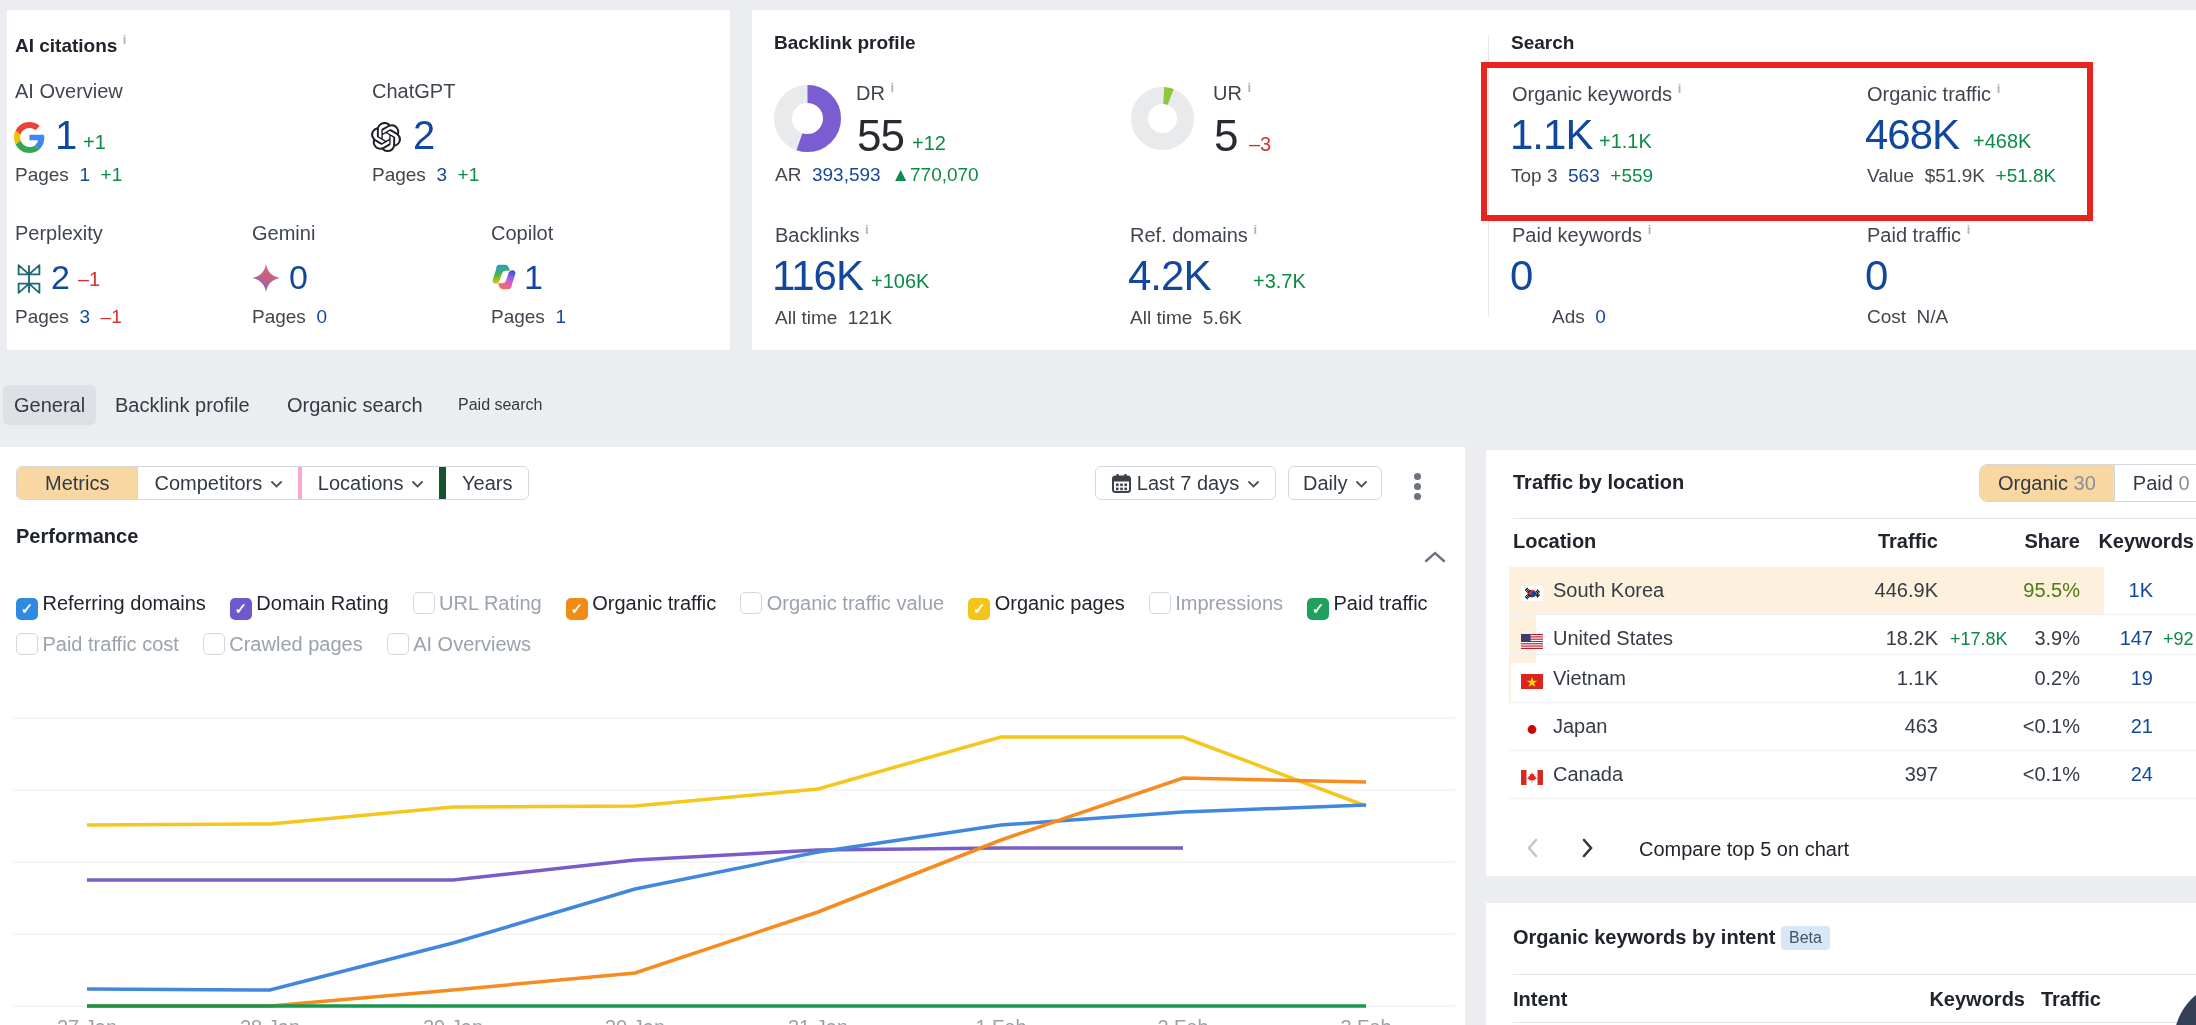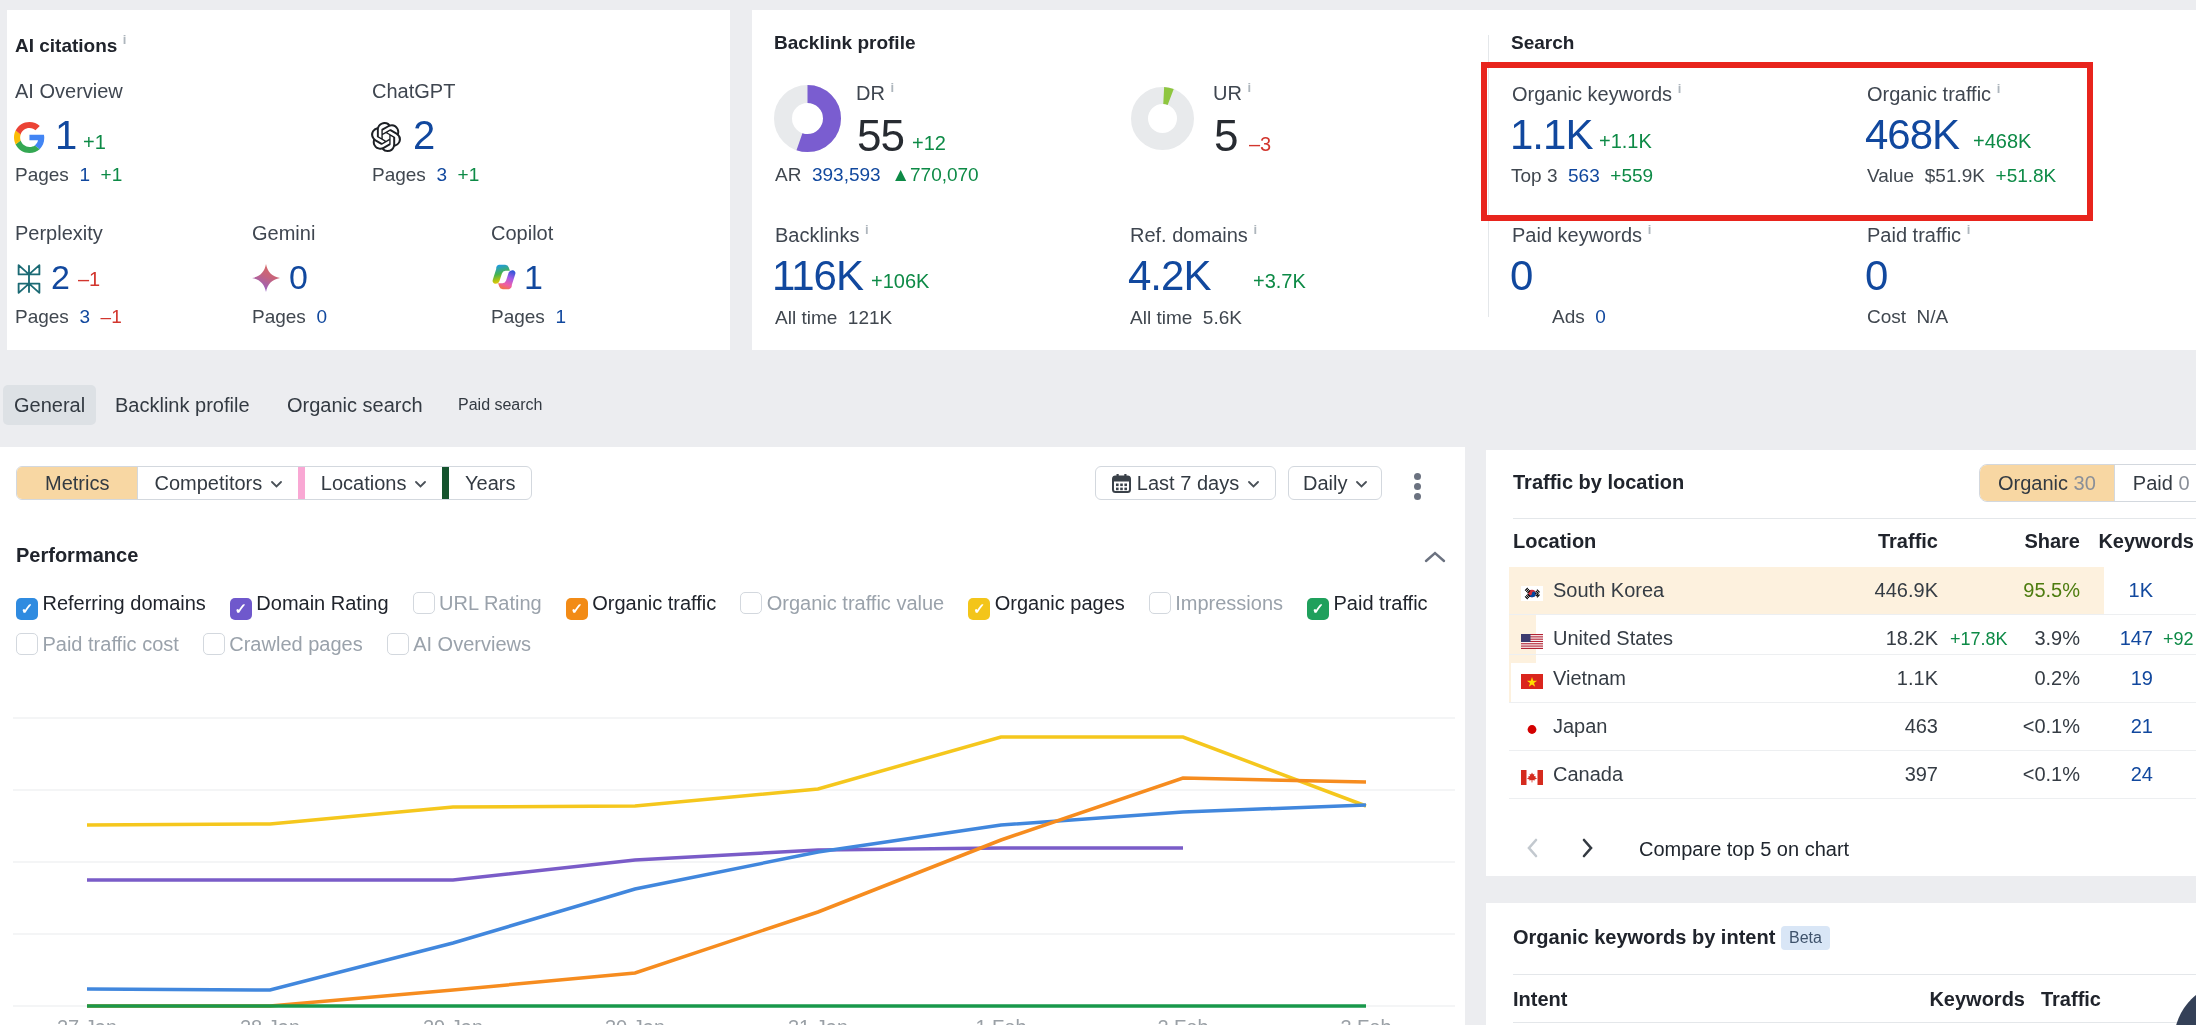--- a/index.html
+++ b/index.html
@@ -159,21 +159,21 @@
 <div class="abs" style="left:287px; top:385px; height:40px; font-size:20px; color:#333a42; line-height:40px;">Organic search</div>
 <div class="abs" style="left:458px; top:385px; height:40px; font-size:16px; color:#333a42; line-height:40px;">Paid search</div>
 
 <div class="card" style="left:0px; top:447px; width:1465px; height:578px;">
 
   <div class="abs" style="left:16px; top:19px; height:34px; border:1px solid #d3d8de; border-radius:6px; background:#fff; display:flex; font-size:20px; color:#333a42; overflow:hidden;">
     <div style="background:#f8d7a3; padding:0 28px; line-height:32px;white-space:nowrap;">Metrics</div>
     <div style="border-left:1px solid #d3d8de; padding:0 16px; line-height:32px;white-space:nowrap;">Competitors <svg style="vertical-align:2px;margin-left:3px" width="11" height="7" viewBox="0 0 11 7">
           <path d="M1 1 L5.5 5.5 L10 1" fill="none" stroke="#4a5158" stroke-width="1.8" stroke-linecap="round"></path>
         </svg></div>
-    <div style="border-left:7px solid #f9a8d4; padding:0 16px; line-height:32px;white-space:nowrap;">Locations <svg style="vertical-align:2px;margin-left:3px" width="11" height="7" viewBox="0 0 11 7">
+    <div style="border-left:4px solid #f9a8d4; padding:0 16px; line-height:32px;white-space:nowrap;">Locations <svg style="vertical-align:2px;margin-left:3px" width="11" height="7" viewBox="0 0 11 7">
           <path d="M1 1 L5.5 5.5 L10 1" fill="none" stroke="#4a5158" stroke-width="1.8" stroke-linecap="round"></path>
         </svg></div>
     <div style="border-left:7px solid #14532d; padding:0 16px; line-height:32px;white-space:nowrap;">Years</div>
   </div>
 
   <div class="abs" style="left:1095px; top:19px; width:181px; height:34px; border:1px solid #d3d8de; border-radius:6px; font-size:20px; color:#333a42; line-height:32px; text-align:center;"><svg style="vertical-align:-3px" width="19" height="19" viewBox="0 0 19 19">
         <rect x="1" y="2.5" width="17" height="15.5" rx="2.5" fill="none" stroke="#3a4149" stroke-width="2"></rect>
         <rect x="1" y="2.5" width="17" height="5" fill="#3a4149"></rect>
         <rect x="4.5" y="0" width="2.2" height="4" fill="#3a4149"></rect>
         <rect x="12.3" y="0" width="2.2" height="4" fill="#3a4149"></rect>
@@ -188,21 +188,21 @@
       </svg> Last 7 days <svg style="vertical-align:2px;margin-left:3px" width="11" height="7" viewBox="0 0 11 7">
         <path d="M1 1 L5.5 5.5 L10 1" fill="none" stroke="#4a5158" stroke-width="1.8" stroke-linecap="round"></path>
       </svg></div>
   <div class="abs" style="left:1288px; top:19px; width:94px; height:34px; border:1px solid #d3d8de; border-radius:6px; font-size:20px; color:#333a42; line-height:32px; text-align:center;">Daily <svg style="vertical-align:2px;margin-left:3px" width="11" height="7" viewBox="0 0 11 7">
         <path d="M1 1 L5.5 5.5 L10 1" fill="none" stroke="#4a5158" stroke-width="1.8" stroke-linecap="round"></path>
       </svg></div>
   <div class="abs" style="left:1414px; top:26px; width:7px; height:7px; border-radius:50%; background:#6b7280;"></div>
   <div class="abs" style="left:1414px; top:36px; width:7px; height:7px; border-radius:50%; background:#6b7280;"></div>
   <div class="abs" style="left:1414px; top:46px; width:7px; height:7px; border-radius:50%; background:#6b7280;"></div>
 
-  <div class="abs title" style="left:16px; top:98px; font-size:20px;">Performance</div>
+  <div class="abs title" style="left:16px; top:79px; font-size:20px;">Performance</div>
   <svg class="abs" style="left:1424px; top:104px;" width="22" height="12" viewBox="0 0 22 12">
       <path d="M2 10 L11 2 L20 10" fill="none" stroke="#6b7280" stroke-width="2.4" stroke-linecap="round"></path>
     </svg>
 
   <div class="abs" id="cbrow1" style="left:16px; top:145px; white-space:nowrap;"><span style="margin-right:24px;white-space:nowrap;"><span style="display:inline-block;width:22px;height:22px;border-radius:5px;background:#2f8be0;vertical-align:-4px;text-align:center;line-height:22px;color:#fff;font-size:15px;font-weight:bold;">✓</span> <span style="font-size:20px;color:#20242c;">Referring domains</span></span><span style="margin-right:24px;white-space:nowrap;"><span style="display:inline-block;width:22px;height:22px;border-radius:5px;background:#6f58cc;vertical-align:-4px;text-align:center;line-height:22px;color:#fff;font-size:15px;font-weight:bold;">✓</span> <span style="font-size:20px;color:#20242c;">Domain Rating</span></span><span style="margin-right:24px;white-space:nowrap;"><span style="display:inline-block;width:22px;height:22px;border-radius:5px;background:#fff;border:1px solid #d3d8de;vertical-align:-4px;"></span> <span style="font-size:20px;color:#9aa2ab;">URL Rating</span></span><span style="margin-right:24px;white-space:nowrap;"><span style="display:inline-block;width:22px;height:22px;border-radius:5px;background:#f28b16;vertical-align:-4px;text-align:center;line-height:22px;color:#fff;font-size:15px;font-weight:bold;">✓</span> <span style="font-size:20px;color:#20242c;">Organic traffic</span></span><span style="margin-right:24px;white-space:nowrap;"><span style="display:inline-block;width:22px;height:22px;border-radius:5px;background:#fff;border:1px solid #d3d8de;vertical-align:-4px;"></span> <span style="font-size:20px;color:#9aa2ab;">Organic traffic value</span></span><span style="margin-right:24px;white-space:nowrap;"><span style="display:inline-block;width:22px;height:22px;border-radius:5px;background:#f3c51a;vertical-align:-4px;text-align:center;line-height:22px;color:#fff;font-size:15px;font-weight:bold;">✓</span> <span style="font-size:20px;color:#20242c;">Organic pages</span></span><span style="margin-right:24px;white-space:nowrap;"><span style="display:inline-block;width:22px;height:22px;border-radius:5px;background:#fff;border:1px solid #d3d8de;vertical-align:-4px;"></span> <span style="font-size:20px;color:#9aa2ab;">Impressions</span></span><span style="margin-right:24px;white-space:nowrap;"><span style="display:inline-block;width:22px;height:22px;border-radius:5px;background:#1fa05c;vertical-align:-4px;text-align:center;line-height:22px;color:#fff;font-size:15px;font-weight:bold;">✓</span> <span style="font-size:20px;color:#20242c;">Paid traffic</span></span></div>
   <div class="abs" id="cbrow2" style="left:16px; top:186px; white-space:nowrap;"><span style="margin-right:24px;white-space:nowrap;"><span style="display:inline-block;width:22px;height:22px;border-radius:5px;background:#fff;border:1px solid #d3d8de;vertical-align:-4px;"></span> <span style="font-size:20px;color:#9aa2ab;">Paid traffic cost</span></span><span style="margin-right:24px;white-space:nowrap;"><span style="display:inline-block;width:22px;height:22px;border-radius:5px;background:#fff;border:1px solid #d3d8de;vertical-align:-4px;"></span> <span style="font-size:20px;color:#9aa2ab;">Crawled pages</span></span><span style="margin-right:24px;white-space:nowrap;"><span style="display:inline-block;width:22px;height:22px;border-radius:5px;background:#fff;border:1px solid #d3d8de;vertical-align:-4px;"></span> <span style="font-size:20px;color:#9aa2ab;">AI Overviews</span></span></div>
 
   <svg class="abs" style="left:0px; top:193px;" width="1465" height="385" viewBox="0 0 1465 385">
     <g stroke="#e9ebed" stroke-width="1">
       <line x1="13" y1="78" x2="1455" y2="78"></line>

